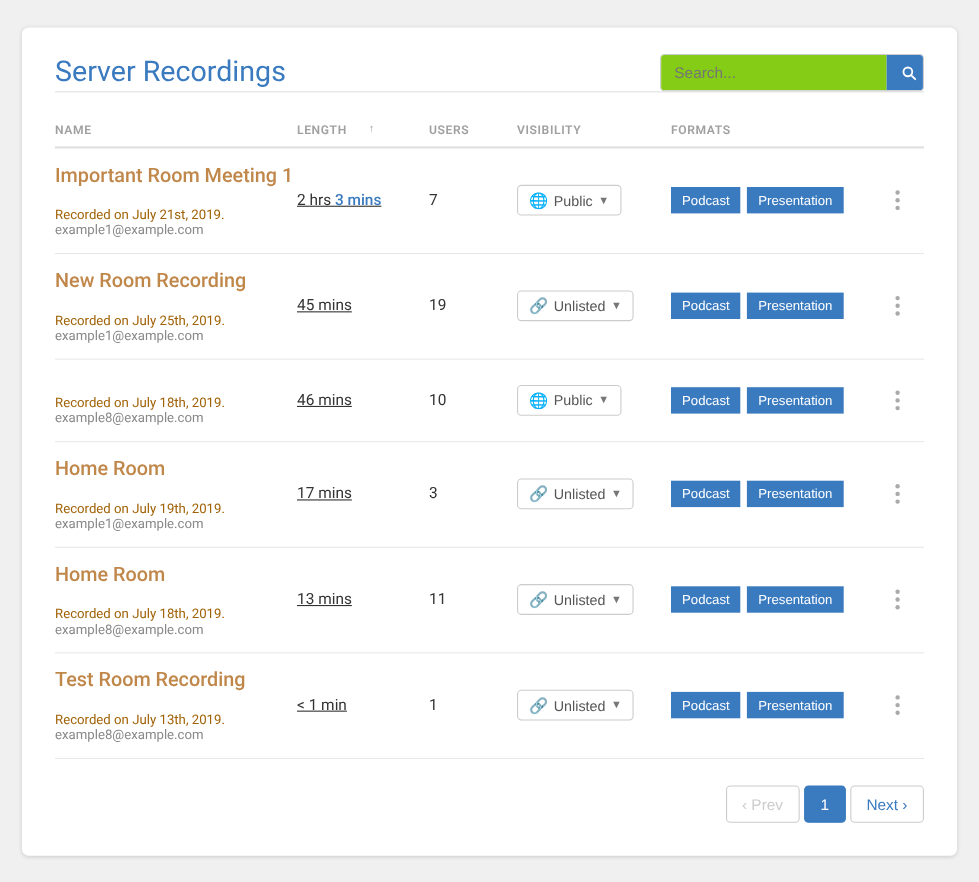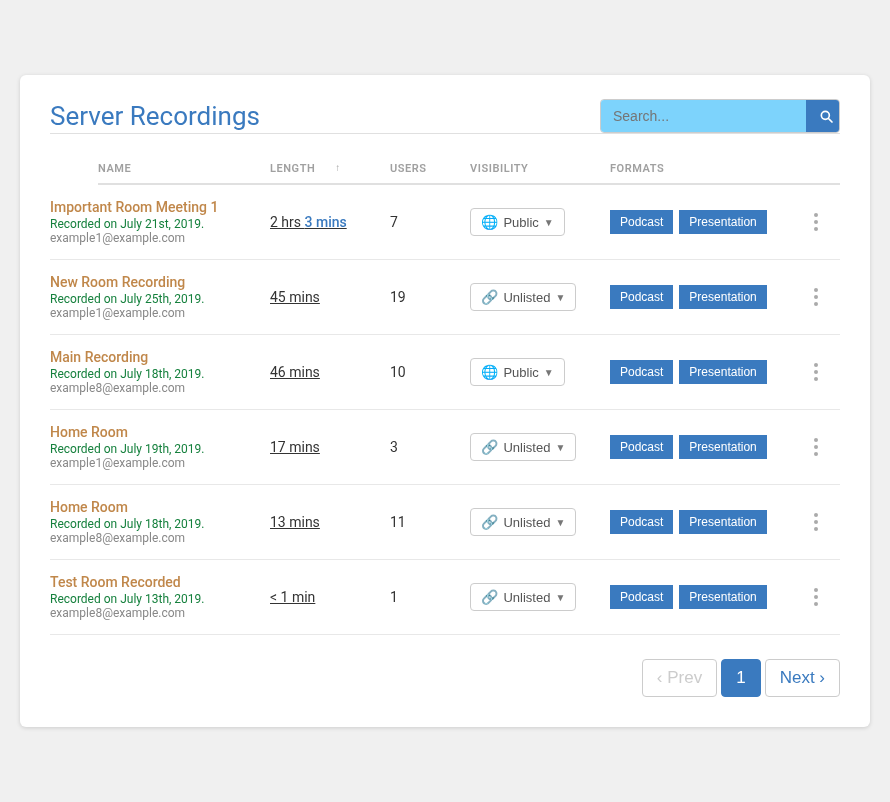--- a/index.html
+++ b/index.html
@@ -36,21 +36,21 @@
       overflow: hidden;
       width: 240px;
     }
     .search-input {
       border: none;
       outline: none;
       padding: 8px 12px;
       font-size: 14px;
       color: #555;
       flex: 1;
-      background: #7dd3fc;
+      background: #84cc16;
     }
     .search-btn {
       background: #3a7abf;
       border: none;
       cursor: pointer;
       padding: 8px 12px;
       color: #fff;
       display: flex;
       align-items: center;
       justify-content: center;
@@ -68,47 +68,46 @@
     .table-header {
       display: grid;
       grid-template-columns: 1fr 120px 80px 140px 200px 30px;
       padding: 8px 0;
       border-bottom: 2px solid #e0e0e0;
       color: #a0a0a0;
       font-size: 11px;
       font-weight: 600;
       letter-spacing: 0.05em;
       text-transform: uppercase;
-      margin-left: 48px;
     }
     .col-name { }
     .col-length { display: flex; align-items: flex-start; gap: 20px; }
     .sort-arrow { font-size: 10px; }
     .col-users { }
     .col-visibility { }
     .col-formats { }
     .col-actions { }
     .table-row {
       display: grid;
       grid-template-columns: 1fr 120px 80px 140px 200px 30px;
       padding: 14px 0;
       border-bottom: 1px solid #e8e8e8;
       align-items: center;
     }
     .recording-title {
-      font-size: 14px;
+      font-size: 18px;
       color: #c0874a;
       font-weight: 500;
       cursor: pointer;
       text-decoration: none;
     }
     .recording-meta {
       font-size: 12px;
-      color: #15803d;
-      margin-top: 2px;
+      color: #a16207;
+      margin-top: 18px;
     }
     .recording-email {
       font-size: 12px;
       color: #888;
     }
     .length-text {
       font-size: 14px;
       color: #333;
       text-decoration: underline;
     }
@@ -178,21 +177,21 @@
       justify-content: flex-end;
       align-items: center;
       margin-top: 24px;
       gap: 4px;
     }
     .page-btn {
       border: 1px solid #ccc;
       background: #fff;
       border-radius: 4px;
       padding: 8px 14px;
-      font-size: 17px;
+      font-size: 14px;
       cursor: pointer;
       color: #3a7abf;
     }
     .page-btn.active {
       background: #3a7abf;
       color: #fff;
       border-color: #3a7abf;
     }
     .page-btn.disabled {
       color: #ccc;
@@ -279,21 +278,20 @@
       <div>
         <button class="more-btn">
           <span class="dot"></span>
           <span class="dot"></span>
           <span class="dot"></span>
         </button>
       </div>
     </div>
       <div class="table-row">
       <div>
-        <div class="recording-title">Main Recording</div>
         <div class="recording-meta">Recorded on July 18th, 2019.</div>
         <div class="recording-email">example8@example.com</div>
       </div>
       <div class="length-text">46 mins</div>
       <div class="users-count">10</div>
       <div>
         <button class="visibility-btn">
           <span class="vis-icon">🌐</span>
           <span>Public</span>
           <span class="dropdown-arrow">▼</span>
@@ -360,21 +358,21 @@
       <div>
         <button class="more-btn">
           <span class="dot"></span>
           <span class="dot"></span>
           <span class="dot"></span>
         </button>
       </div>
     </div>
       <div class="table-row">
       <div>
-        <div class="recording-title">Test Room Recorded</div>
+        <div class="recording-title">Test Room Recording</div>
         <div class="recording-meta">Recorded on July 13th, 2019.</div>
         <div class="recording-email">example8@example.com</div>
       </div>
       <div class="length-text">&lt; 1 min</div>
       <div class="users-count">1</div>
       <div>
         <button class="visibility-btn">
           <span class="vis-icon">🔗</span>
           <span>Unlisted</span>
           <span class="dropdown-arrow">▼</span>

